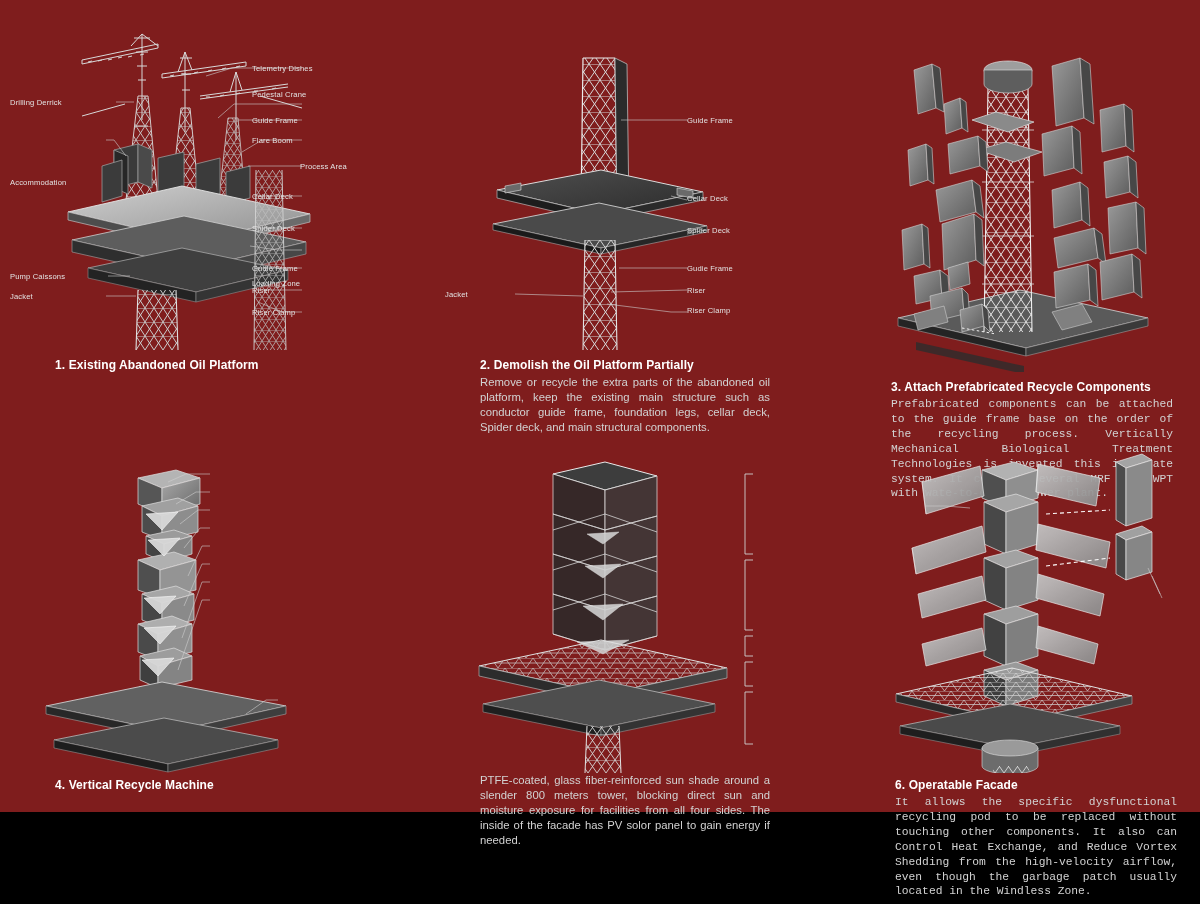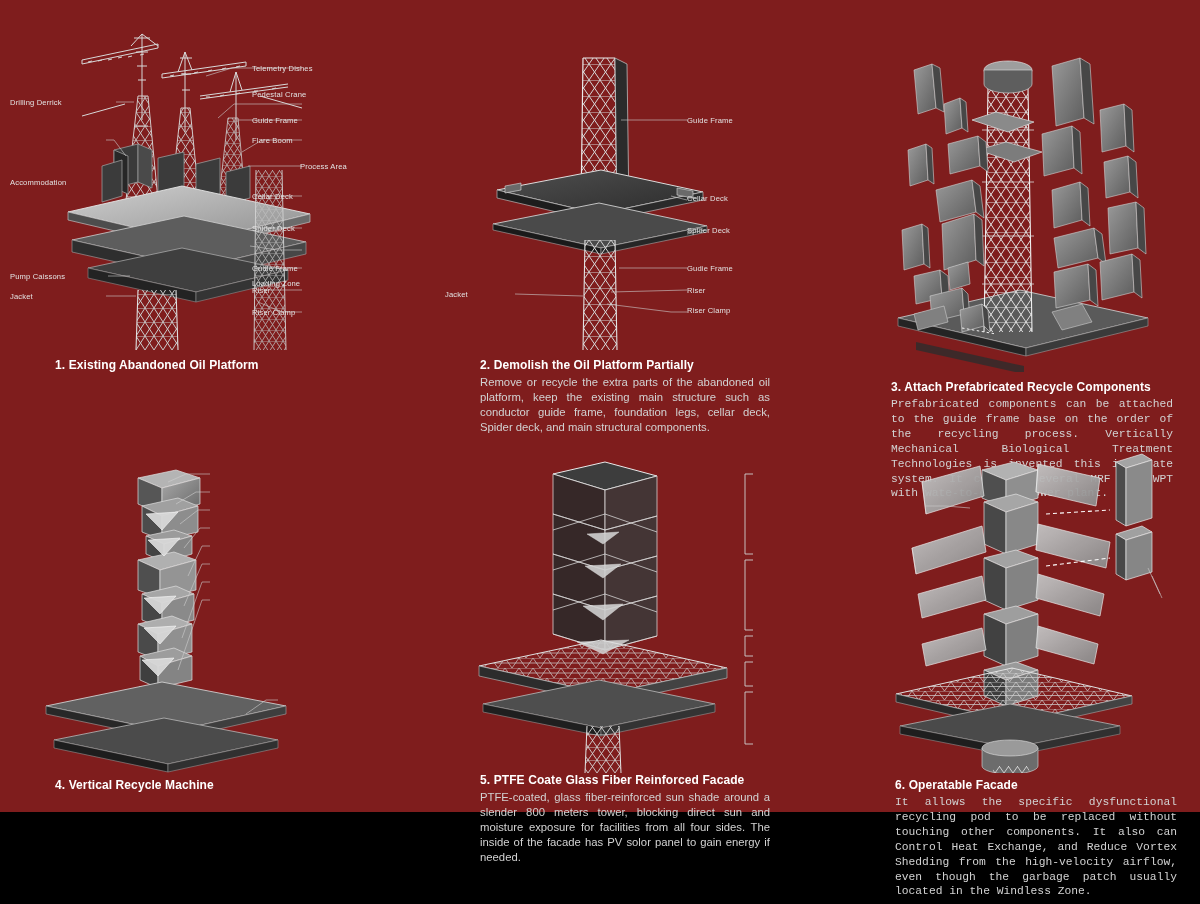--- a/index.html
+++ b/index.html
@@ -524,21 +524,20 @@
           <path d="M318 26 L310 26 L310 106 L318 106"></path>
           <path d="M318 112 L310 112 L310 182 L318 182"></path>
           <path d="M318 188 L310 188 L310 208 L318 208"></path>
           <path d="M318 214 L310 214 L310 238 L318 238"></path>
           <path d="M318 244 L310 244 L310 296 L318 296"></path>
         </g>
       </svg>
     </div>
 
     <div class="caption">
-      <div class="cap-title">5. PTFE Coate Glass Fiber Reinforced Facade</div>
       <div class="cap-body">PTFE-coated, glass fiber-reinforced sun shade around a slender 800 meters tower, blocking direct sun and moisture exposure for facilities from all four sides. The inside of the facade has PV solor panel to gain energy if needed.</div>
     </div>
   </div>
 
   <div class="panel" id="panel-6">
     <div class="figure">
       <svg viewBox="0 0 340 325" preserveAspectRatio="none">
         <defs>
           <pattern id="lat7" width="9" height="13" patternUnits="userSpaceOnUse">
             <path d="M0 0 L9 13 M9 0 L0 13 M0 0 L9 0" stroke="#d8d8d8" stroke-width="0.9" fill="none"></path>

